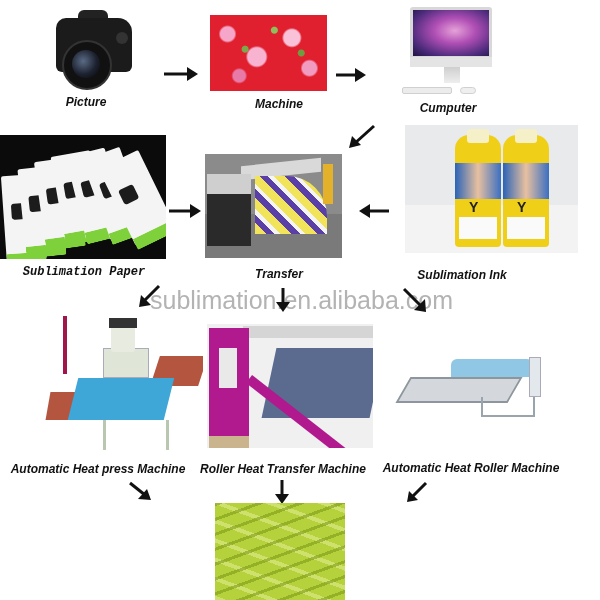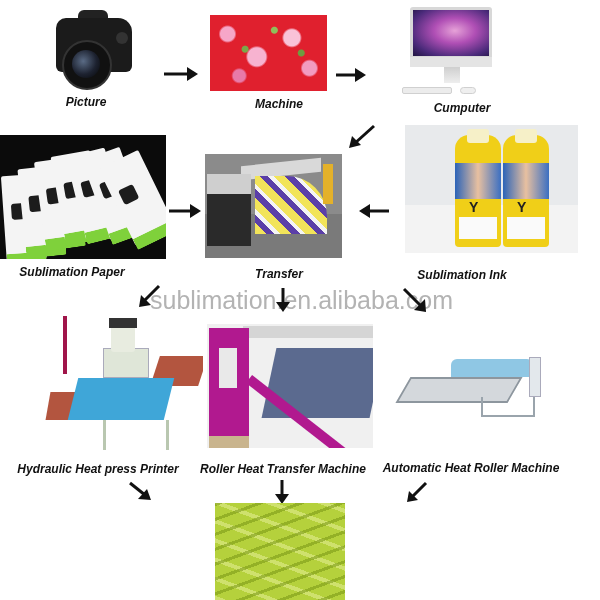--- a/index.html
+++ b/index.html
@@ -126,21 +126,21 @@
 </svg>
 
 <div class="node-img computer">
   <div class="frame"></div>
     <div class="screen"></div>
     <div class="chin"></div>
   <div class="stand"></div>
     <div class="kbd"></div>
     <div class="mouse"></div>
 </div>
-<div class="label" style="left:462px; top:101px;">Cumputer</div>
+<div class="label" style="left:448px; top:101px;">Cumputer</div>
 
 <svg class="arrow" style="left:348px; top:124px;" width="28" height="26">
   <line x1="26" y1="2" x2="6" y2="20" stroke="#111" stroke-width="3"></line>
     <polygon points="1,24 4,12 13,21" fill="#111"></polygon>
 </svg>
 
 <div class="node-img paper">
   <div class="pack" style="left:4px; top:40px; transform:rotate(-4deg);">
       <div class="shirt"></div>
     </div>
@@ -156,21 +156,21 @@
   <div class="pack" style="left:76px; top:16px; transform:rotate(-14deg);">
       <div class="shirt"></div>
     </div>
   <div class="pack" style="left:96px; top:16px; transform:rotate(-20deg);">
       <div class="shirt"></div>
     </div>
   <div class="pack" style="left:116px; top:20px; width:44px; transform:rotate(-26deg);">
       <div class="shirt"></div>
     </div>
 </div>
-<div class="label" style="left:72px; top:265px;">Sublimation Paper</div>
+<div class="label" style="left:84px; top:265px;font-family:Liberation Mono, monospace;">Sublimation Paper</div>
 
 <svg class="arrow" style="left:168px; top:203px;" width="34" height="16">
   <line x1="1" y1="8" x2="26" y2="8" stroke="#111" stroke-width="3"></line>
     <polygon points="22,1 33,8 22,15" fill="#111"></polygon>
 </svg>
 
 <div class="node-img printer">
   <div class="floor"></div>
     <div class="beam"></div>
     <div class="sheet"></div>
@@ -220,21 +220,21 @@
 <div class="node-img hydraulic">
   <div class="pole"></div>
     <div class="platR"></div>
     <div class="platL"></div>
   <div class="bed"></div>
     <div class="head"></div>
     <div class="cyl"></div>
     <div class="fan"></div>
     <div class="legs"></div>
 </div>
-<div class="label" style="left:98px; top:462px;">Hydraulic Heat press Printer</div>
+<div class="label" style="left:98px; top:462px;">Automatic Heat press Machine</div>
 
 <div class="node-img roller">
   <div class="topbar"></div>
     <div class="cloth"></div>
     <div class="rail"></div>
   <div class="cab">
       <div class="panel"></div>
     </div>
     <div class="box"></div>
 </div>

